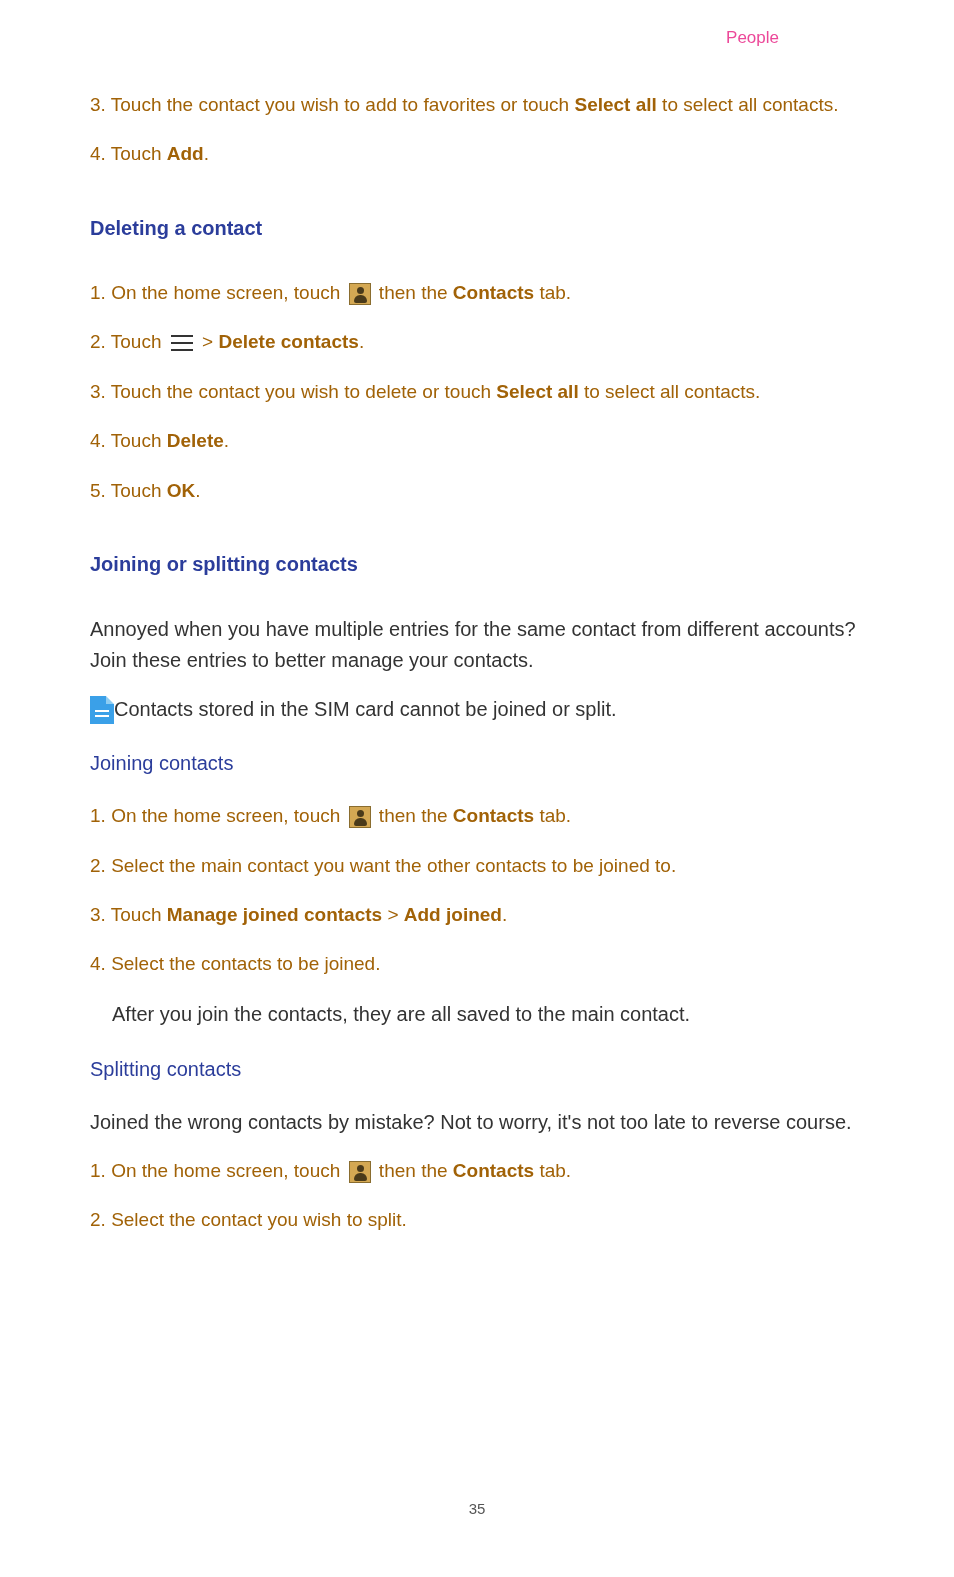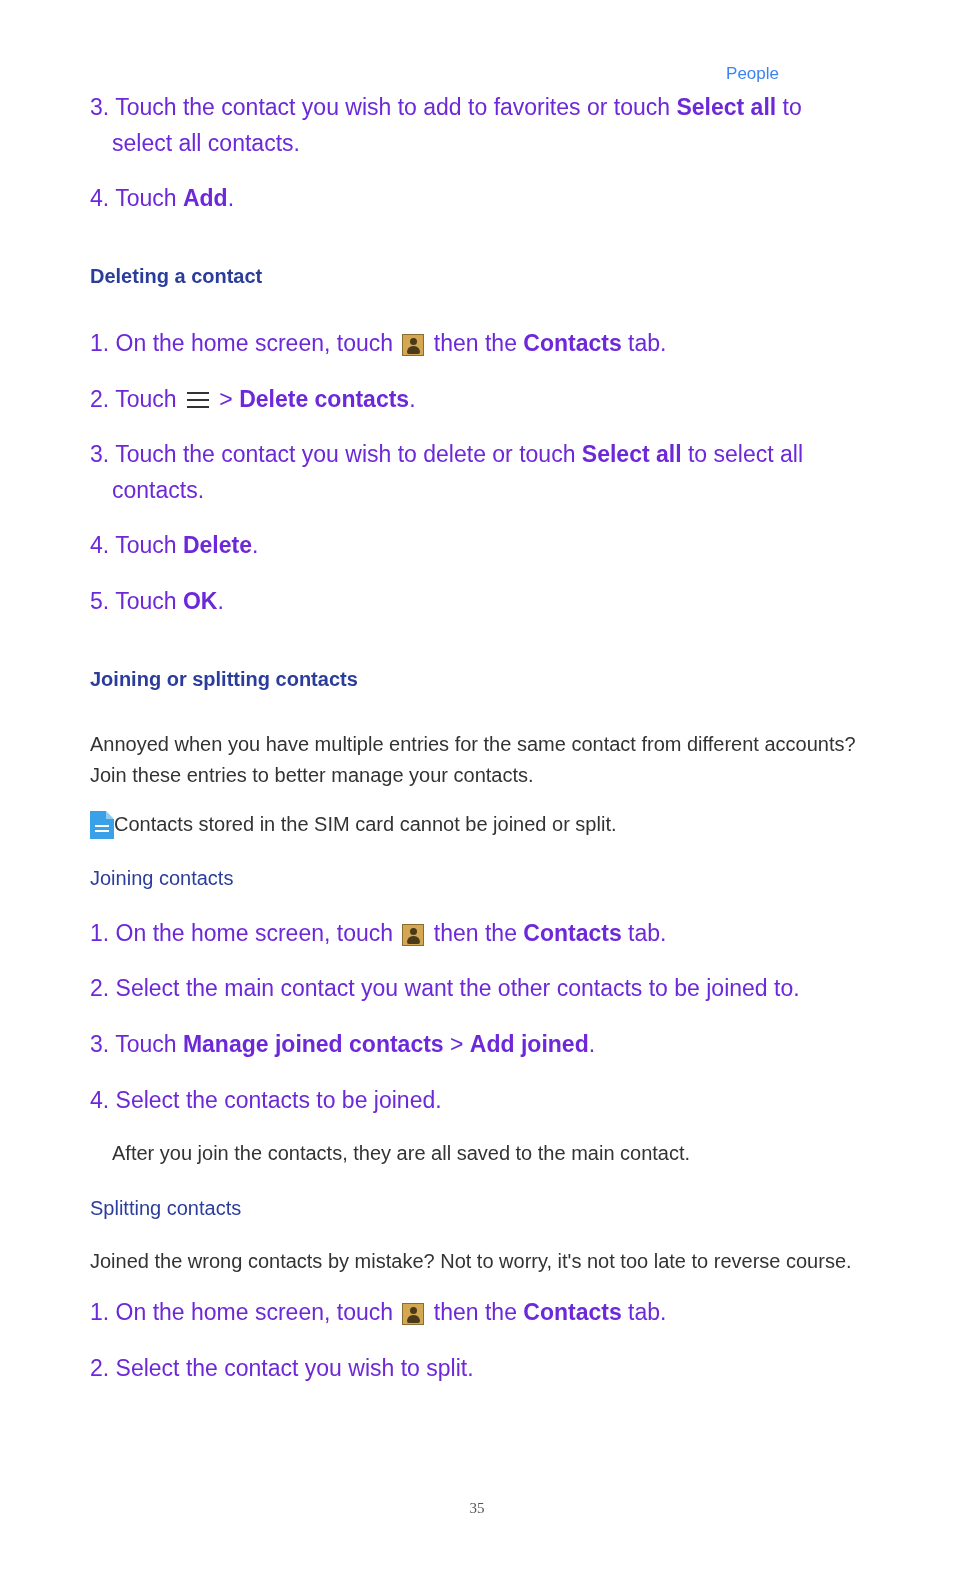--- a/index.html
+++ b/index.html
@@ -10,29 +10,28 @@
       font-family: Arial, Helvetica, sans-serif;
       color: #333333;
       position: relative;
       padding: 30px 90px 0 90px;
     }
     .header-label {
       position: absolute;
       top: 28px;
       right: 175px;
       font-size: 17px;
-      color: #3b82f6;
-      margin-top: 36px;
+      color: #ec4899;
     }
     .content {
       margin-top: 60px;
     }
     .step {
-      font-size: 23px;
-      color: #6d28d9;
+      font-size: 19px;
+      color: #a16207;
       line-height: 1.55;
       margin-bottom: 20px;
       padding-left: 22px;
       text-indent: -22px;
     }
     .step-sub {
       font-size: 20px;
       color: #333333;
       line-height: 1.55;
       margin-bottom: 20px;
@@ -140,21 +139,20 @@
       color: #333333;
       line-height: 1.5;
     }
     .page-num {
       position: absolute;
       bottom: 60px;
       left: 0; right: 0;
       text-align: center;
       font-size: 15px;
       color: #555555;
-      font-family: Liberation Serif, serif;
     }
   </style>
 </head>
 <body>
 
 <div class="header-label">People</div>
 
 <div class="content">
 
   <div class="step">

